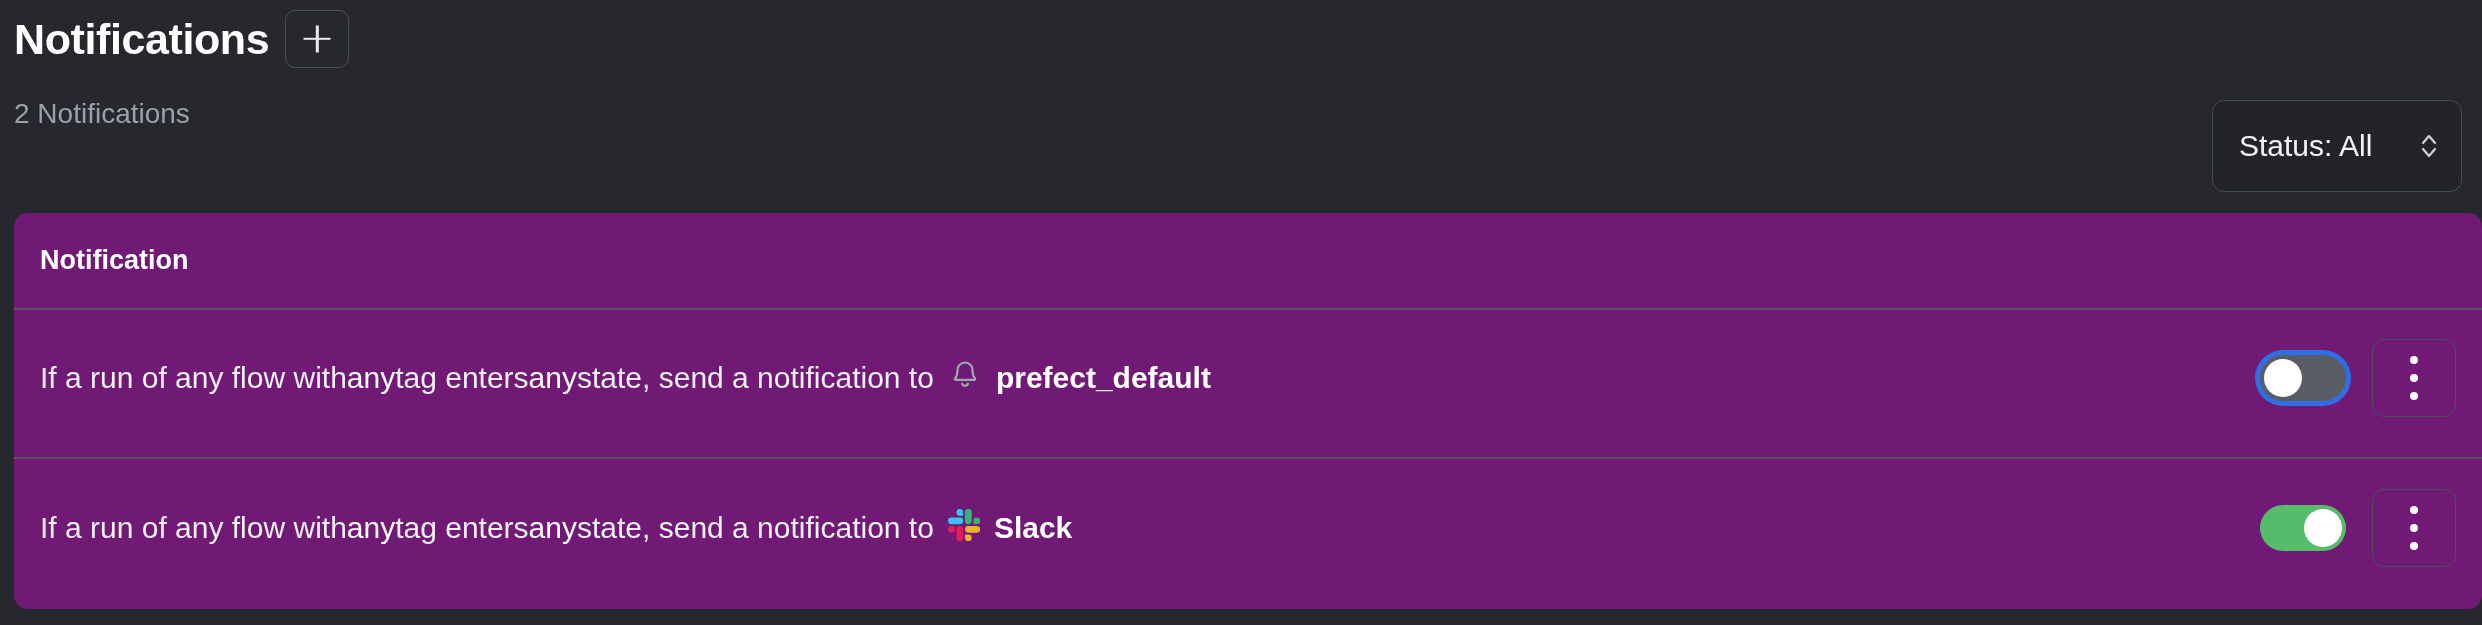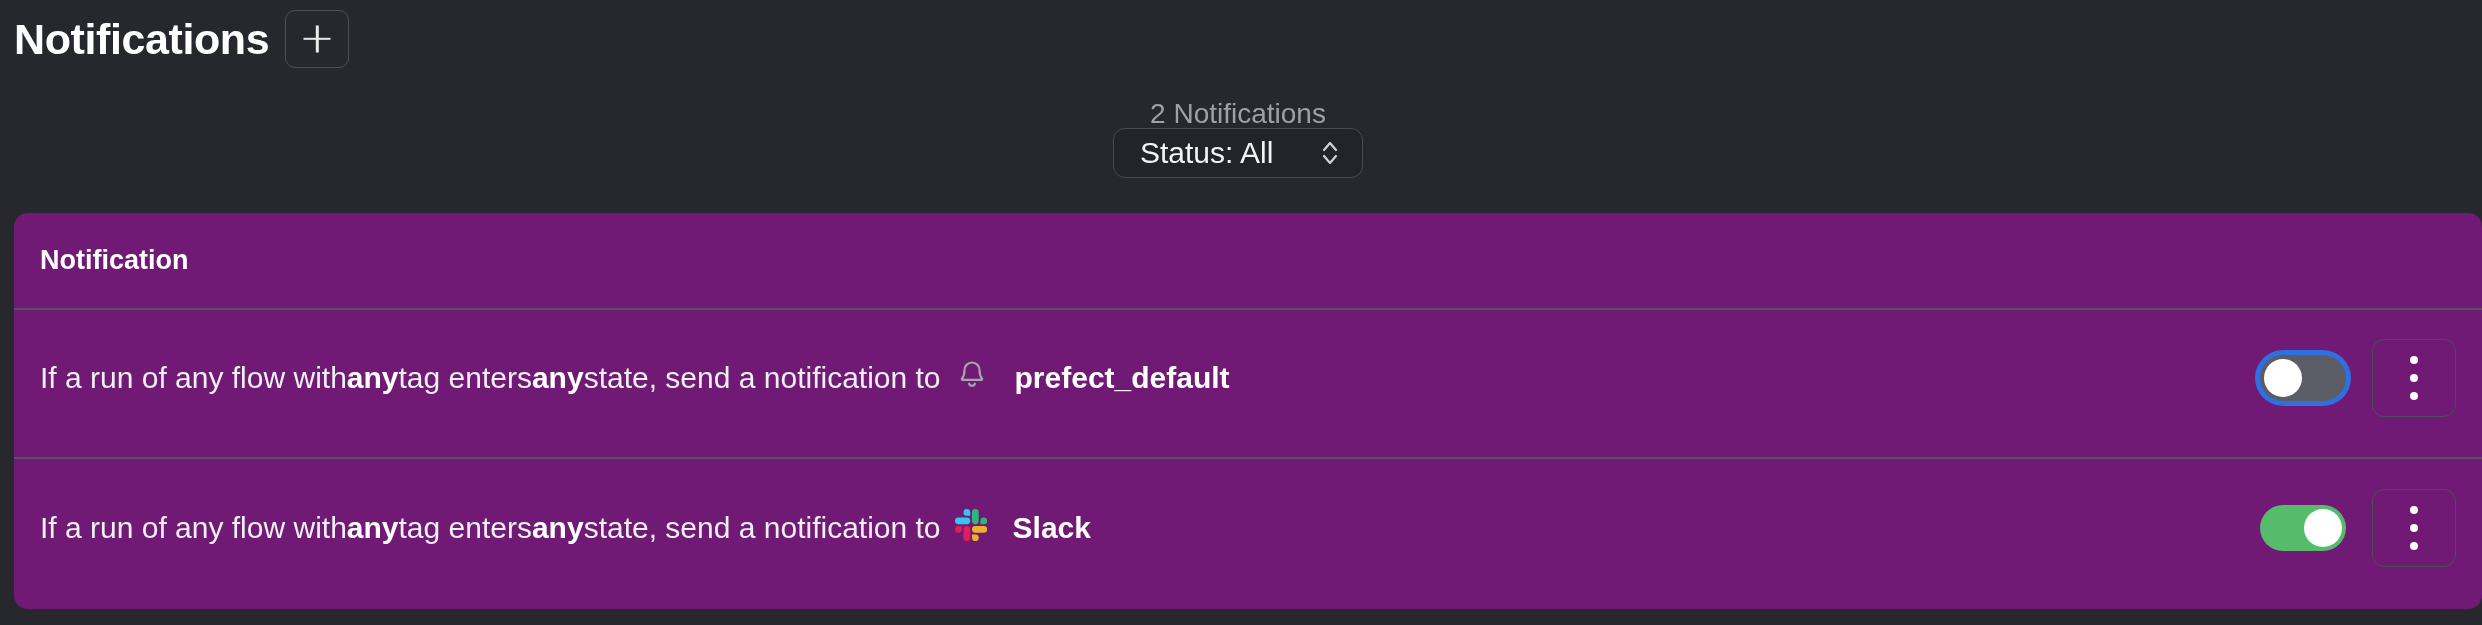--- a/index.html
+++ b/index.html
@@ -65,34 +65,33 @@
   }
 
   
   .subbar {
     position: absolute;
     left: 0;
     top: 100px;
     width: 2482px;
     height: 78px;
     display: flex;
-    align-items: center;
+    align-items: flex-start;
     justify-content: space-between;
     padding: 0 20px 0 14px;
-    flex-direction: column;
   }
 
   .count-text {
     font-size: 28px;
     color: #9ba0a9;
     line-height: 1;
   }
 
   .status-select {
-    height: 74px;
+    height: 92px;
     min-width: 250px;
     border: 1.5px solid #474b54;
     border-radius: 12px;
     background: #22242a;
     display: flex;
     align-items: center;
     justify-content: space-between;
     padding: 0 22px 0 26px;
     gap: 24px;
     cursor: pointer;
@@ -150,26 +149,26 @@
   }
 
   .row-text {
     font-size: 30px;
     color: #eef0f2;
     line-height: 1;
     display: flex;
     align-items: center;
     white-space: nowrap;
   }
-  .row-text b { font-weight: bold; color: #ffffff; }
+  .row-text b { font-weight: normal; color: #ffffff; }
 
   .dest {
     display: inline-flex;
     align-items: center;
-    gap: 26px;
+    gap: 14px;
     margin-left: 14px;
   }
   .dest .dest-name {
     font-weight: bold;
     color: #ffffff;
     font-size: 30px;
   }
 
   
   .bell-icon { display: block; }

